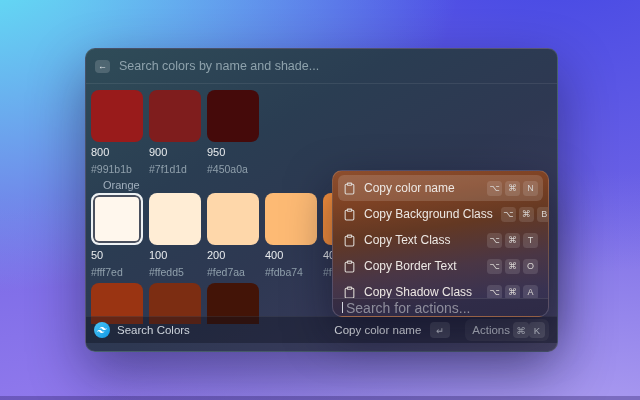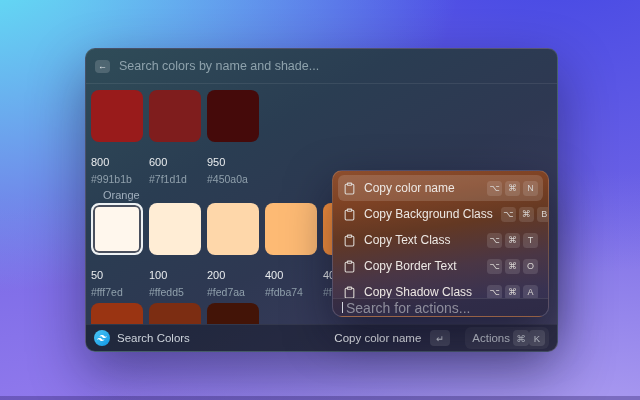--- a/index.html
+++ b/index.html
@@ -31,27 +31,27 @@
   .back-btn{width:15px;height:13px;border-radius:4px;background:rgba(255,255,255,0.16);
     color:#dfe5e8;font-size:9px;line-height:13px;text-align:center;flex:none;}
   .search-input{font-size:12.5px;color:#8ea2ac;white-space:nowrap;}
 
   .content{position:absolute;top:36px;left:0;right:0;bottom:27px;overflow:hidden;
     padding:5px;box-sizing:border-box;}
   .swatch-row{display:flex;gap:6px;}
   .cell{width:52px;flex:none;}
   .swatch{height:52px;border-radius:8px;box-sizing:border-box;}
   .swatch.selected{border:2px solid #eef2f4;box-shadow:inset 0 0 0 2px rgba(42,50,68,0.85);}
-  .shade-label{margin-top:14px;font-size:11px;line-height:12px;color:#e9ecee;font-weight:500;}
+  .shade-label{margin-top:4px;font-size:11px;line-height:12px;color:#e9ecee;font-weight:500;}
   .hex-label{margin-top:5px;font-size:10.5px;line-height:12px;color:#90a0ac;}
   .section-header{font-size:11px;line-height:12px;color:#a0aebc;font-weight:500;margin:4px 12px 2px;}
   .row-gap{margin-top:5px;}
 
   
-  .footer{position:absolute;left:0;right:0;bottom:0;height:27px;box-sizing:border-box;
+  .footer{position:absolute;left:0;right:0;bottom:8px;height:27px;box-sizing:border-box;
     display:flex;align-items:center;gap:7px;padding:0 8px;
     background:rgba(14,16,28,0.38);border-top:1px solid rgba(255,255,255,0.07);}
   .logo-circle{width:16px;height:16px;border-radius:50%;flex:none;
     background:linear-gradient(135deg,#4cc6f5,#1097e5);
     display:flex;align-items:center;justify-content:center;}
   .app-name{font-size:11.5px;color:#cdd3db;}
   .footer-spacer{flex:1;}
   .primary-label{font-size:11.5px;color:#ebeef2;font-weight:500;margin-right:2px;}
   .kbd{height:16px;min-width:16px;padding:0 3px;border-radius:4px;box-sizing:border-box;
     background:rgba(255,255,255,0.13);color:#c9cdd6;font-size:9.5px;
@@ -99,21 +99,21 @@
   <div class="content">
 
     <div class="swatch-row">
       <div class="cell">
         <div class="swatch" style="background: rgb(153, 27, 27);"></div>
         <div class="shade-label">800</div>
         <div class="hex-label">#991b1b</div>
       </div>
       <div class="cell">
         <div class="swatch" style="background: rgb(127, 29, 29);"></div>
-        <div class="shade-label">600</div>
+        <div class="shade-label">900</div>
         <div class="hex-label">#7f1d1d</div>
       </div>
       <div class="cell">
         <div class="swatch" style="background: rgb(69, 10, 10);"></div>
         <div class="shade-label">950</div>
         <div class="hex-label">#450a0a</div>
       </div>
     </div>
 
     <div class="section-header">Orange</div>

